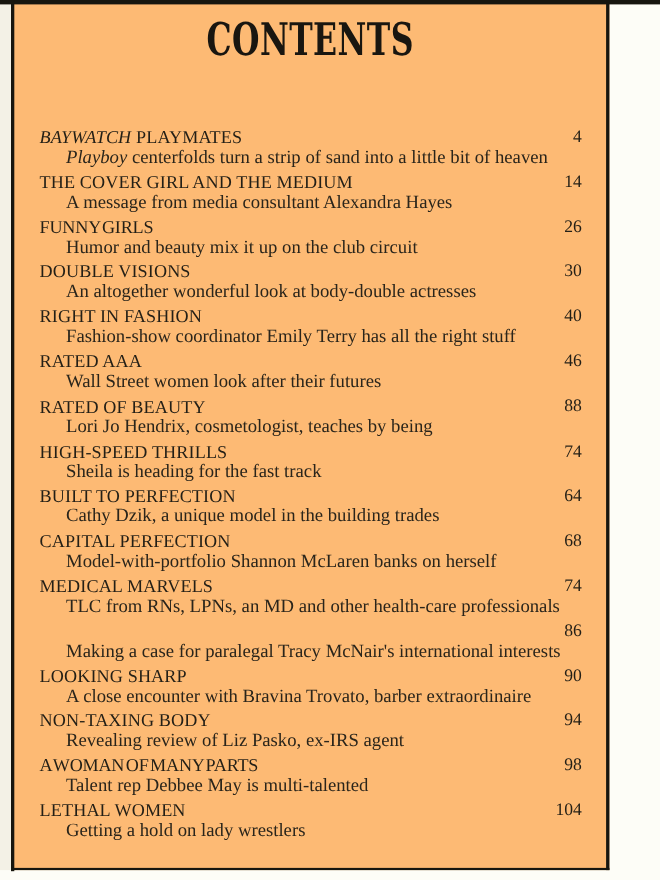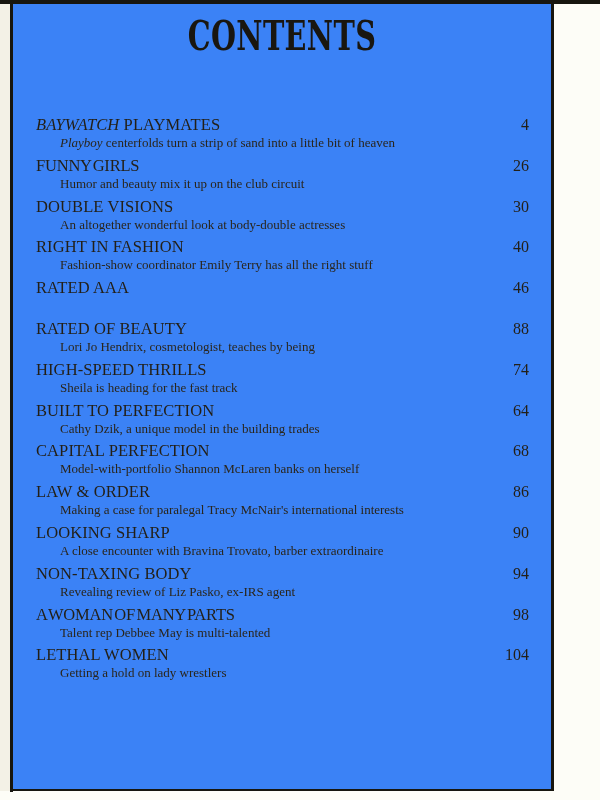--- a/index.html
+++ b/index.html
@@ -12,21 +12,21 @@
     height: 800px;
     overflow: hidden;
     font-family: "Liberation Serif", "DejaVu Serif", serif;
   }
 
   
   #page {
     position: relative;
     width: 600px;
     height: 800px;
-    background: #3b82f6;
+    background: #fdba74;
     box-sizing: border-box;
   }
 
   
   .scan-edge {
     position: absolute;
     background: #17160f;
   }
   .scan-edge.top    { left: 0;   top: 0;    width: 600px; height: 4px; }
   .scan-edge.left   { left: 10px; top: 0;   width: 3px;   height: 792px; }
@@ -115,21 +115,21 @@
     top: 0;
     font-size: 16px;
     line-height: 20px;
     text-align: right;
     color: #231f16;
   }
   .entry-sub {
     position: absolute;
     left: 47px;
     top: 19px;
-    font-size: 13px;
+    font-size: 17px;
     line-height: 18px;
     white-space: nowrap;
     color: #2a251b;
   }
   .entry-sub .ital {
     font-style: italic;
   }
 </style>
 </head>
 <body>
@@ -152,20 +152,27 @@
     <div id="entries">
         <div class="entry">
           <div class="entry-head">
             <div class="entry-title"><span class="ital">BAYWATCH</span><span> PLAYMATES</span></div>
             <div class="entry-page">4</div>
           </div>
           <div class="entry-sub"><span class="ital">Playboy</span><span> centerfolds turn a strip of sand into a little bit of heaven</span></div>
         </div>
         <div class="entry">
           <div class="entry-head">
+            <div class="entry-title"><span>THE COVER GIRL AND THE MEDIUM</span></div>
+            <div class="entry-page">14</div>
+          </div>
+          <div class="entry-sub"><span>A message from media consultant Alexandra Hayes</span></div>
+        </div>
+        <div class="entry">
+          <div class="entry-head">
             <div class="entry-title tight"><span>FUNNY GIRLS</span></div>
             <div class="entry-page">26</div>
           </div>
           <div class="entry-sub"><span>Humor and beauty mix it up on the club circuit</span></div>
         </div>
         <div class="entry">
           <div class="entry-head">
             <div class="entry-title"><span>DOUBLE VISIONS</span></div>
             <div class="entry-page">30</div>
           </div>
@@ -176,20 +183,21 @@
             <div class="entry-title"><span>RIGHT IN FASHION</span></div>
             <div class="entry-page">40</div>
           </div>
           <div class="entry-sub"><span>Fashion-show coordinator Emily Terry has all the right stuff</span></div>
         </div>
         <div class="entry">
           <div class="entry-head">
             <div class="entry-title"><span>RATED AAA</span></div>
             <div class="entry-page">46</div>
           </div>
+          <div class="entry-sub"><span>Wall Street women look after their futures</span></div>
         </div>
         <div class="entry">
           <div class="entry-head">
             <div class="entry-title"><span>RATED OF BEAUTY</span></div>
             <div class="entry-page">88</div>
           </div>
           <div class="entry-sub"><span>Lori Jo Hendrix, cosmetologist, teaches by being</span></div>
         </div>
         <div class="entry">
           <div class="entry-head">
@@ -207,21 +215,27 @@
         </div>
         <div class="entry">
           <div class="entry-head">
             <div class="entry-title"><span>CAPITAL PERFECTION</span></div>
             <div class="entry-page">68</div>
           </div>
           <div class="entry-sub"><span>Model-with-portfolio Shannon McLaren banks on herself</span></div>
         </div>
         <div class="entry">
           <div class="entry-head">
-            <div class="entry-title"><span>LAW &amp; ORDER</span></div>
+            <div class="entry-title"><span>MEDICAL MARVELS</span></div>
+            <div class="entry-page">74</div>
+          </div>
+          <div class="entry-sub"><span>TLC from RNs, LPNs, an MD and other health-care professionals</span></div>
+        </div>
+        <div class="entry">
+          <div class="entry-head">
             <div class="entry-page">86</div>
           </div>
           <div class="entry-sub"><span>Making a case for paralegal Tracy McNair's international interests</span></div>
         </div>
         <div class="entry">
           <div class="entry-head">
             <div class="entry-title"><span>LOOKING SHARP</span></div>
             <div class="entry-page">90</div>
           </div>
           <div class="entry-sub"><span>A close encounter with Bravina Trovato, barber extraordinaire</span></div>

